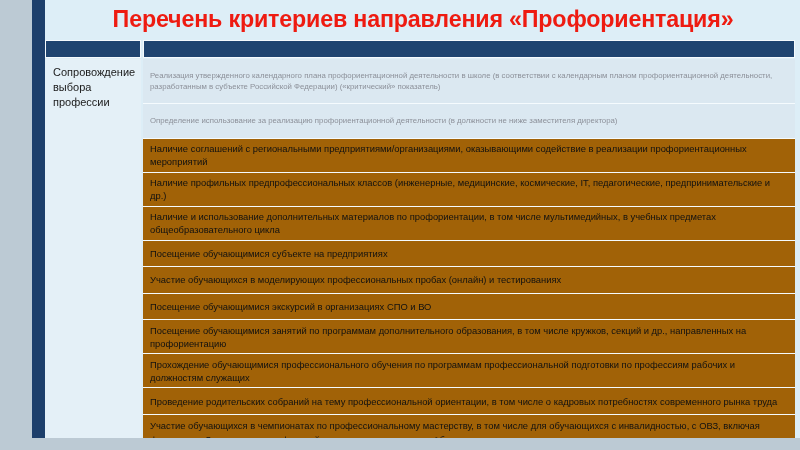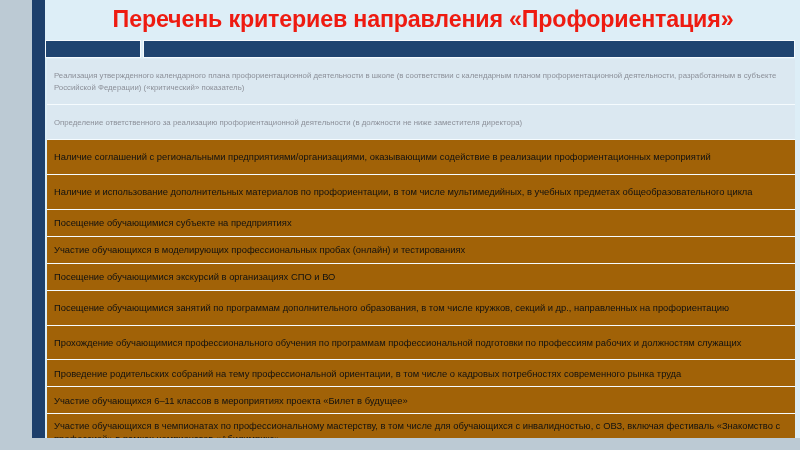--- a/index.html
+++ b/index.html
@@ -158,31 +158,32 @@
   </div>
 
   <div class="table-wrap">
 
     <div class="head-row">
       <div class="head-cell-left"></div>
       <div class="head-cell-right"></div>
     </div>
 
     <div class="body-row">
+      <div class="category-cell">Сопровождение выбора профессии</div>
 
       <div class="criteria-col" id="criteria-col">
           <div class="criteria-row muted" style="flex: 3.05 0 0px;">Реализация утвержденного календарного плана профориентационной деятельности в школе (в соответствии с календарным планом профориентационной деятельности, разработанным в субъекте Российской Федерации) («критический» показатель)</div>
-          <div class="criteria-row muted" style="flex: 2.15 0 0px;">Определение ответственного за реализацию профориентационной деятельности (в должности не ниже заместителя директора)</div>
+          <div class="criteria-row muted" style="flex: 2.15 0 0px;">Определение использование за реализацию профориентационной деятельности (в должности не ниже заместителя директора)</div>
           <div class="criteria-row" style="flex: 2.15 0 0px;">Наличие соглашений с региональными предприятиями/организациями, оказывающими содействие в реализации профориентационных мероприятий</div>
+          <div class="criteria-row" style="flex: 2.15 0 0px;">Наличие профильных предпрофессиональных классов (инженерные, медицинские, космические, IT, педагогические, предпринимательские и др.)</div>
           <div class="criteria-row" style="flex: 2.15 0 0px;">Наличие и использование дополнительных материалов по профориентации, в том числе мультимедийных, в учебных предметах общеобразовательного цикла</div>
           <div class="criteria-row" style="flex: 1.55 0 0px;">Посещение обучающимися субъекте на предприятиях</div>
           <div class="criteria-row" style="flex: 1.55 0 0px;">Участие обучающихся в моделирующих профессиональных пробах (онлайн) и тестированиях</div>
           <div class="criteria-row" style="flex: 1.55 0 0px;">Посещение обучающимися экскурсий в организациях СПО и ВО</div>
           <div class="criteria-row" style="flex: 2.15 0 0px;">Посещение обучающимися занятий по программам дополнительного образования, в том числе кружков, секций и др., направленных на профориентацию</div>
           <div class="criteria-row" style="flex: 2.15 0 0px;">Прохождение обучающимися профессионального обучения по программам профессиональной подготовки по профессиям рабочих и должностям служащих</div>
           <div class="criteria-row" style="flex: 1.55 0 0px;">Проведение родительских собраний на тему профессиональной ориентации, в том числе о кадровых потребностях современного рынка труда</div>
-          <div class="criteria-row" style="flex: 1.55 0 0px;">Участие обучающихся 6–11 классов в мероприятиях проекта «Билет в будущее»</div>
           <div class="criteria-row" style="flex: 2.3 0 0px;">Участие обучающихся в чемпионатах по профессиональному мастерству, в том числе для обучающихся с инвалидностью, с ОВЗ, включая фестиваль «Знакомство с профессией» в рамках чемпионатов «Абилимпикс»</div>
         </div>
     </div>
 
   </div>
 </div>
 
 </body></html>

